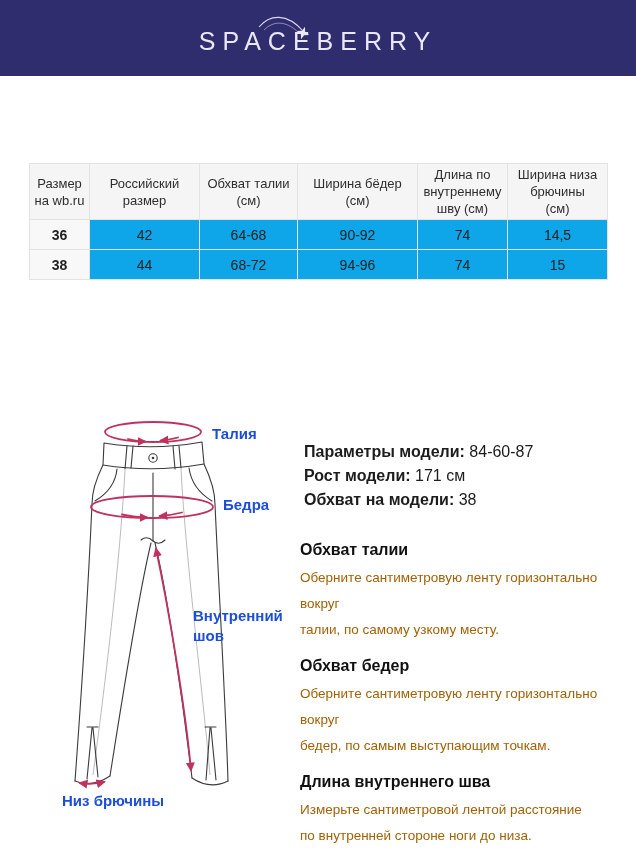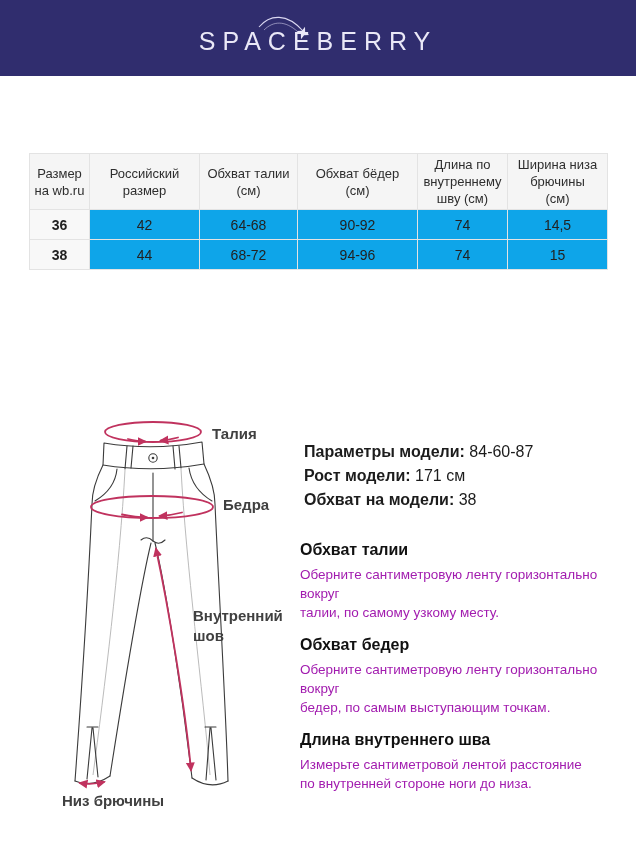--- a/index.html
+++ b/index.html
@@ -10,50 +10,50 @@
 
   
   .brand-bar { position:absolute; left:0; top:0; width:636px; height:76px; background:#302d6e; }
   .logo-text {
     position:absolute; left:0; top:27px; width:100%; text-align:center;
     font-size:25px; letter-spacing:7px; color:#eae8f7; font-weight:400;
   }
   .comet { position:absolute; left:257px; top:10px; }
 
   
-  .size-table { position:absolute; left:29px; top:153px; border-collapse:collapse; table-layout:fixed; }
+  .size-table { position:absolute; left:29px; top:163px; border-collapse:collapse; table-layout:fixed; }
   .size-table th, .size-table td {
     border:1px solid #e3e3e3; text-align:center; vertical-align:middle; padding:2px 3px;
   }
   .size-table th {
     background:#f5f5f5; font-size:13px; font-weight:400; color:#2e2e2e;
     white-space:pre-line; height:50px; line-height:17px;
   }
   .size-table td { background:#0ea5e9; font-size:14px; color:#222; height:25px; }
   .size-table td.rowhead { background:#f8f8f8; font-weight:700; }
 
   
   .trousers { position:absolute; left:40px; top:413px; }
   .diagram-label {
-    position:absolute; font-size:15px; font-weight:700; color:#404040; line-height:20px;
+    position:absolute; font-size:15px; font-weight:700; color:#1d4ed8; line-height:20px;
   }
   .lbl-waist  { left:212px; top:424px; }
   .lbl-hips   { left:223px; top:495px; }
   .lbl-inseam { left:193px; top:574px; width:98px;margin-top:32px; }
   .lbl-hem    { left:62px;  top:791px; }
 
   
   .info-col { position:absolute; left:300px; top:440px; width:322px; }
   .model-block { margin:0 0 29px 4px; }
   .model-line { font-size:16px; line-height:24px; color:#1c1c1c; }
   .model-line .lbl { font-weight:700; }
   .guide-section { margin:0 0 14px 0; }
   .guide-section h3 { margin:0 0 6px 0; font-size:16px; font-weight:700; color:#111; }
   .guide-section p {
-    margin:0; font-size:13.5px; line-height:19px; color:#a21caf; white-space:pre-line;
+    margin:0; font-size:13.5px; line-height:26px; color:#a16207; white-space:pre-line;
   }
 </style>
 </head>
 <body>
 
 <div class="page">
 
   <div class="brand-bar">
     <svg class="comet" width="54" height="32" viewBox="0 0 54 32">
       <path d="M 2,17 C 13,4 30,3 46,21" fill="none" stroke="#d9d6f0" stroke-width="1.1"></path>
@@ -75,21 +75,21 @@
         <col style="width:100px">
     </colgroup>
     <thead>
       <tr>
         <th>Размер
 на wb.ru</th>
         <th>Российский
 размер</th>
         <th>Обхват талии
 (см)</th>
-        <th>Обхват бёдер
+        <th>Ширина бёдер
 (см)</th>
         <th>Длина по
 внутреннему
 шву (см)</th>
         <th>Ширина низа
 брючины
 (см)</th>
       </tr>
     </thead>
     <tbody>

